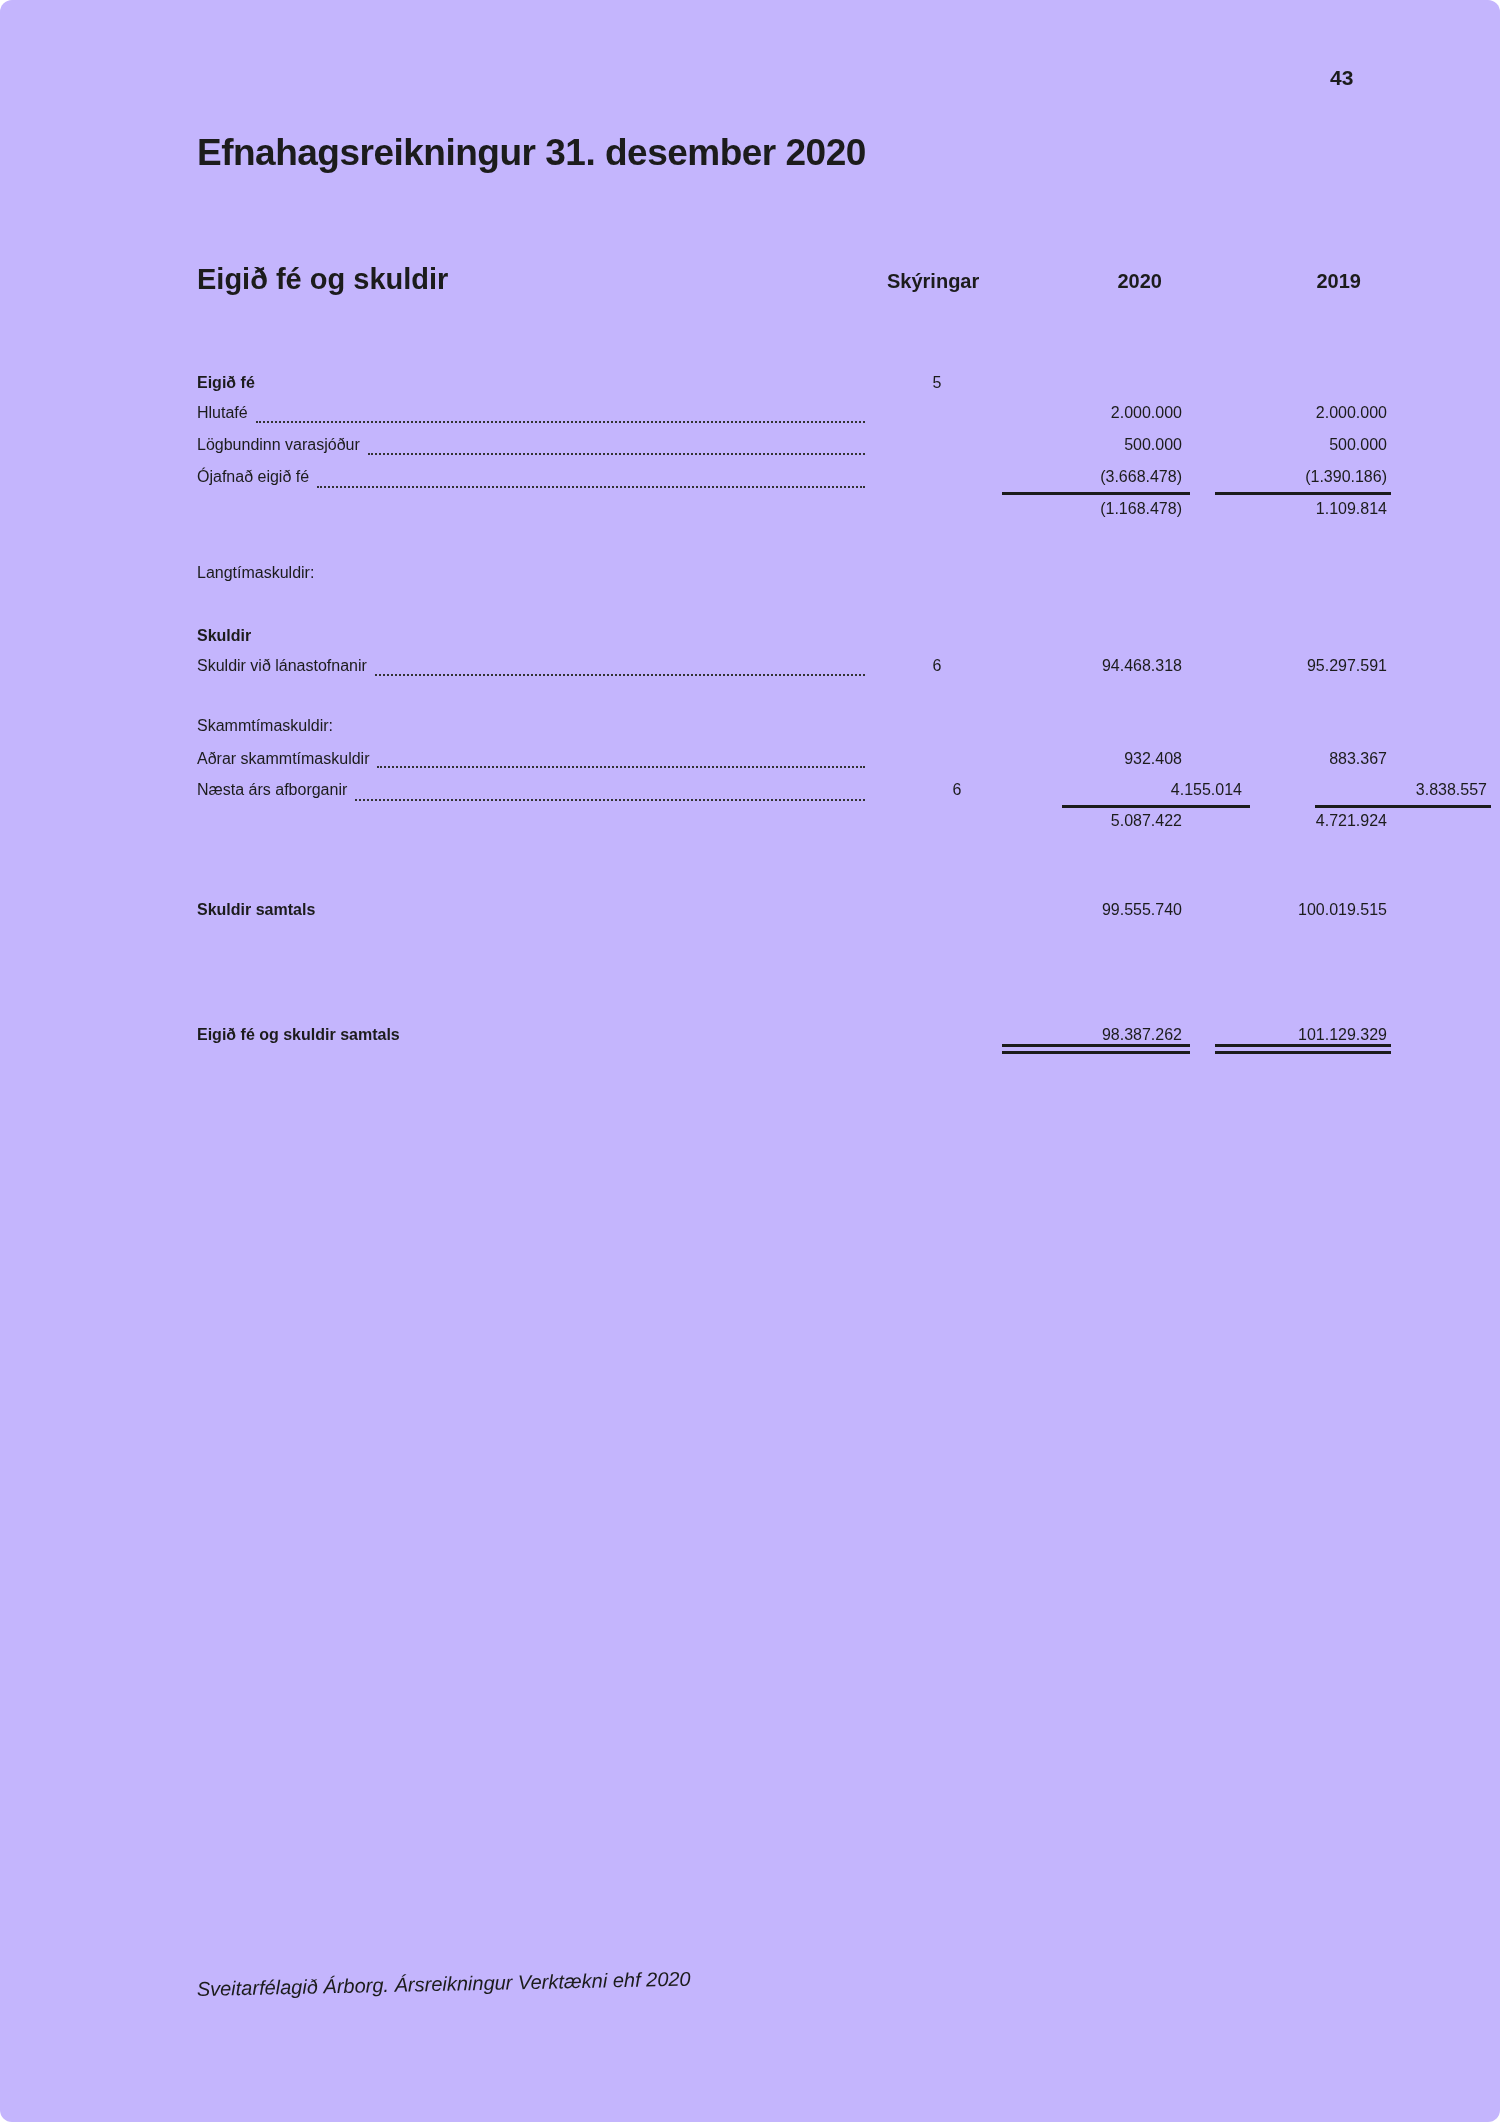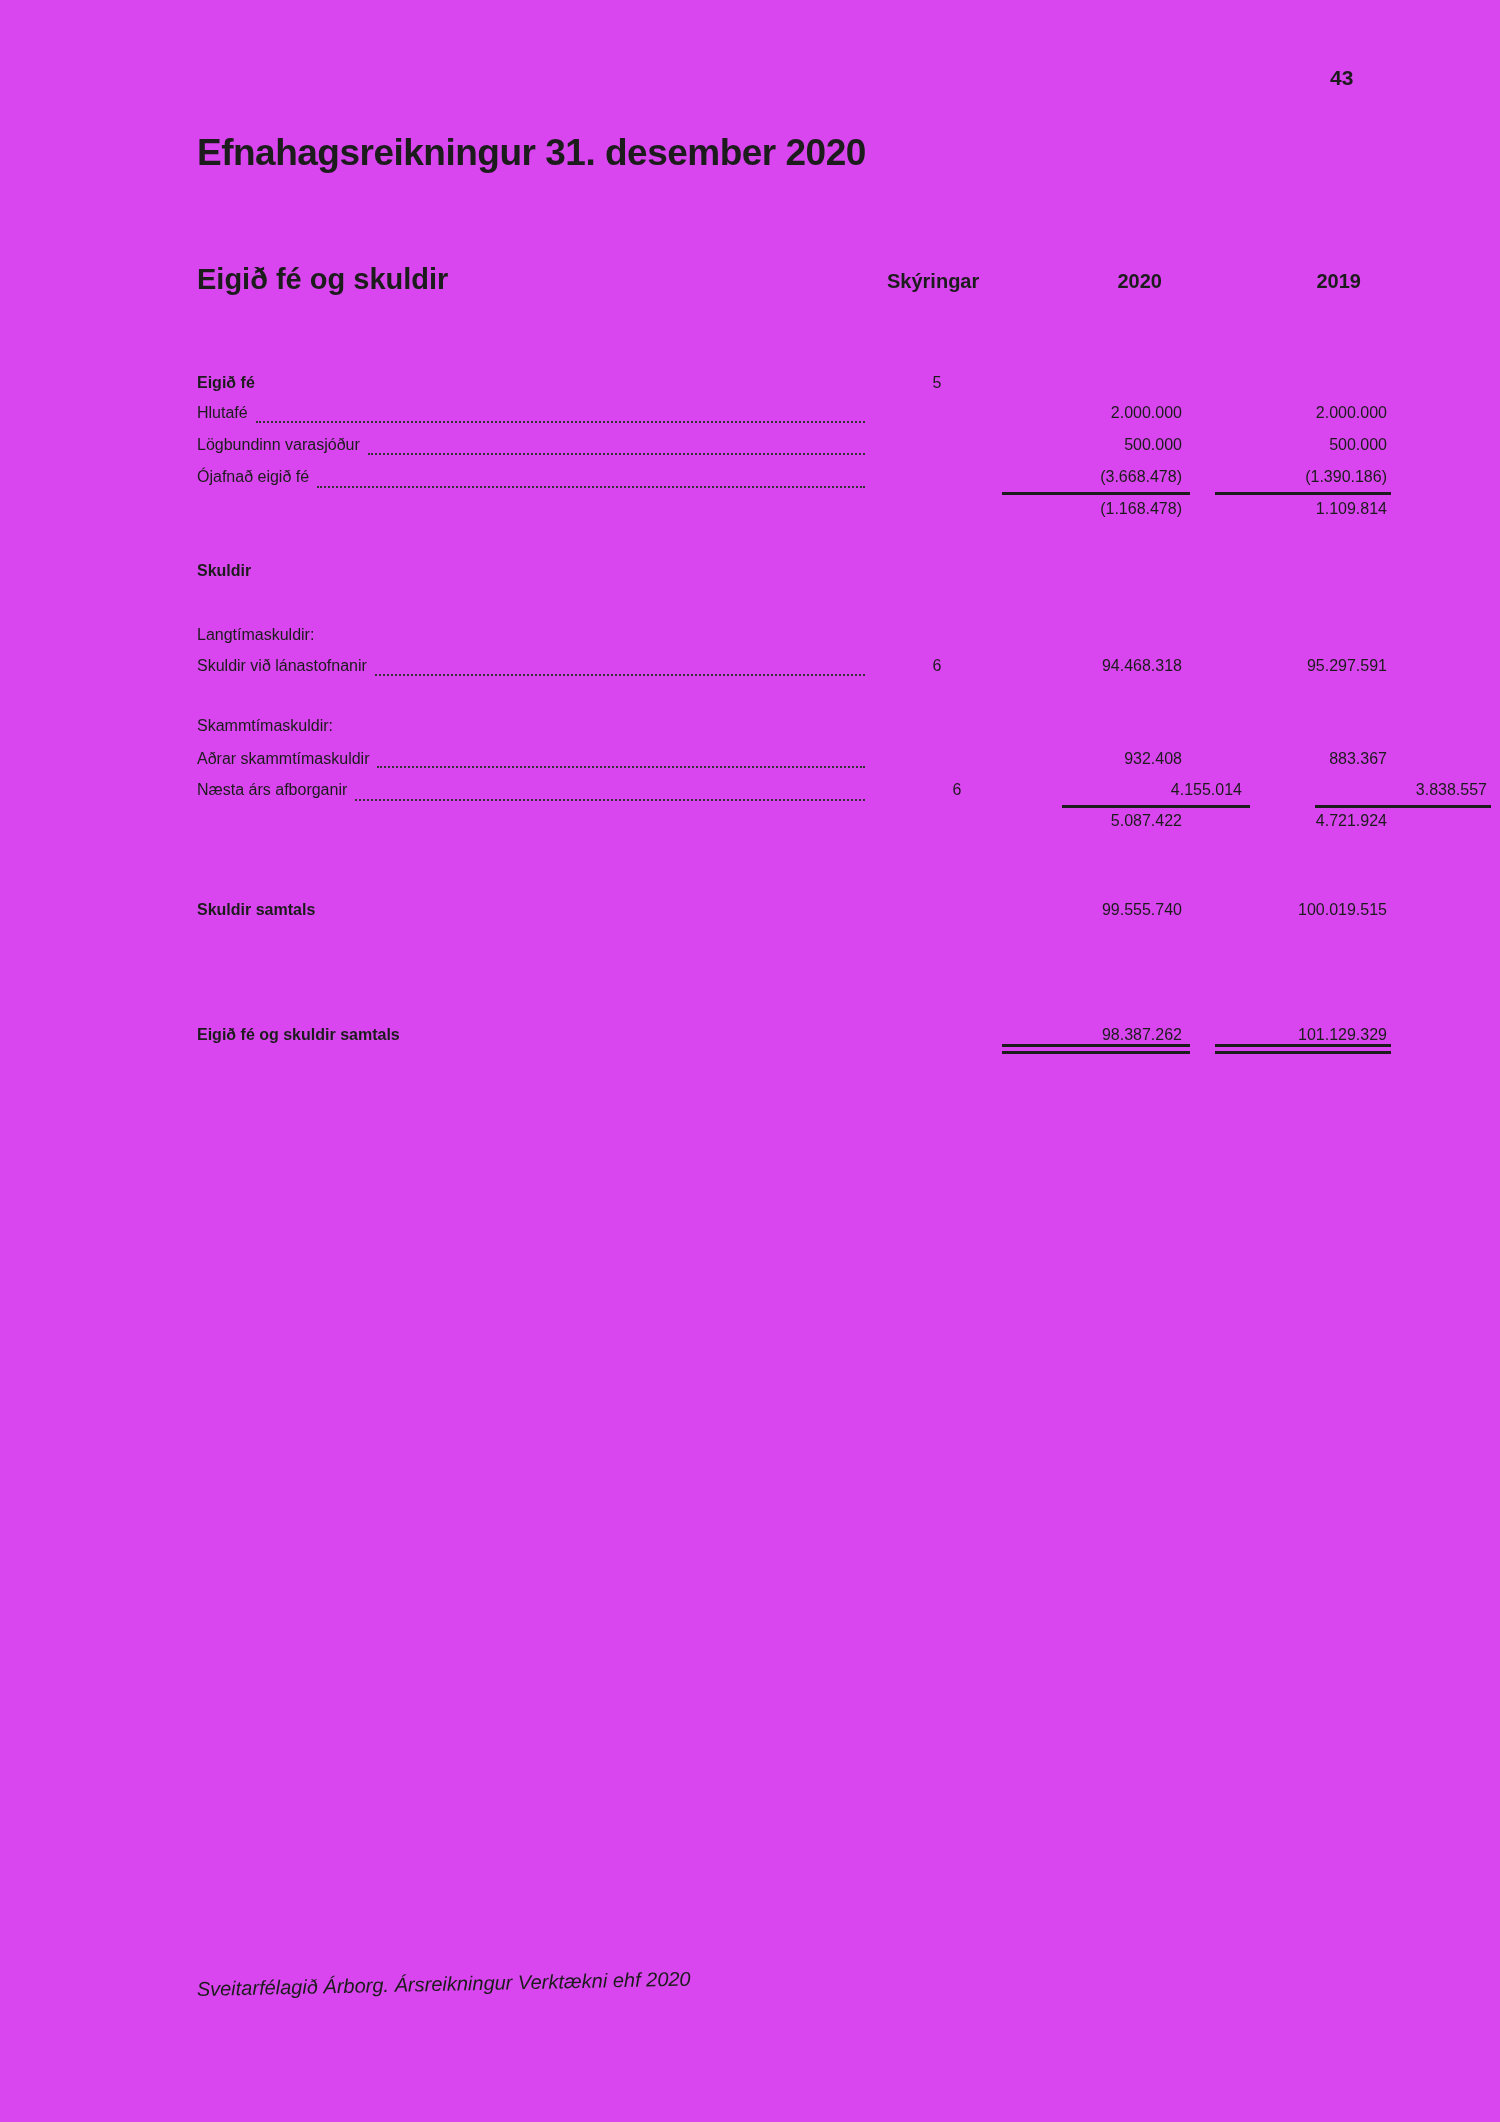--- a/index.html
+++ b/index.html
@@ -4,21 +4,21 @@
 <style>
   html,body { margin:0; padding:0; }
   body {
     width:1500px; height:2122px;
     background:#ffffff;
     font-family:"Liberation Sans", sans-serif;
     color:#1c1c1c;
     position:relative;
     overflow:hidden;
   }
-  .page { position:absolute; inset:0; background:#d946ef; }
+  .page { position:absolute; inset:0; background:#c4b5fd;border-radius:12px; }
 
   .page-number {
     position:absolute; left:1330px; top:66px;
     font-size:21px; font-weight:700;
   }
   .doc-title {
     position:absolute; left:197px; top:132px;
     font-size:37px; font-weight:700; letter-spacing:-0.5px;
     white-space:nowrap;
   }
@@ -140,26 +140,26 @@
       <div class="v2019">(1.390.186)</div>
     </div>
 
     <div class="grid row subtotal r4">
       <div class="lbl"></div>
       <div class="note"></div>
       <div class="v2020">(1.168.478)</div>
       <div class="v2019">1.109.814</div>
     </div>
 
+    <div class="grid row r6">
+      <div class="lbl">Langtímaskuldir:</div>
+    </div>
+
     <div class="grid row heading r5">
       <div class="lbl">Skuldir</div>
-    </div>
-
-    <div class="grid row r6">
-      <div class="lbl">Langtímaskuldir:</div>
     </div>
 
     <div class="grid row r7">
       <div class="lbl lead">
           <span class="t">Skuldir við lánastofnanir</span>
           <span class="dots"></span>
         </div>
       <div class="note">6</div>
       <div class="v2020">94.468.318</div>
       <div class="v2019">95.297.591</div>

